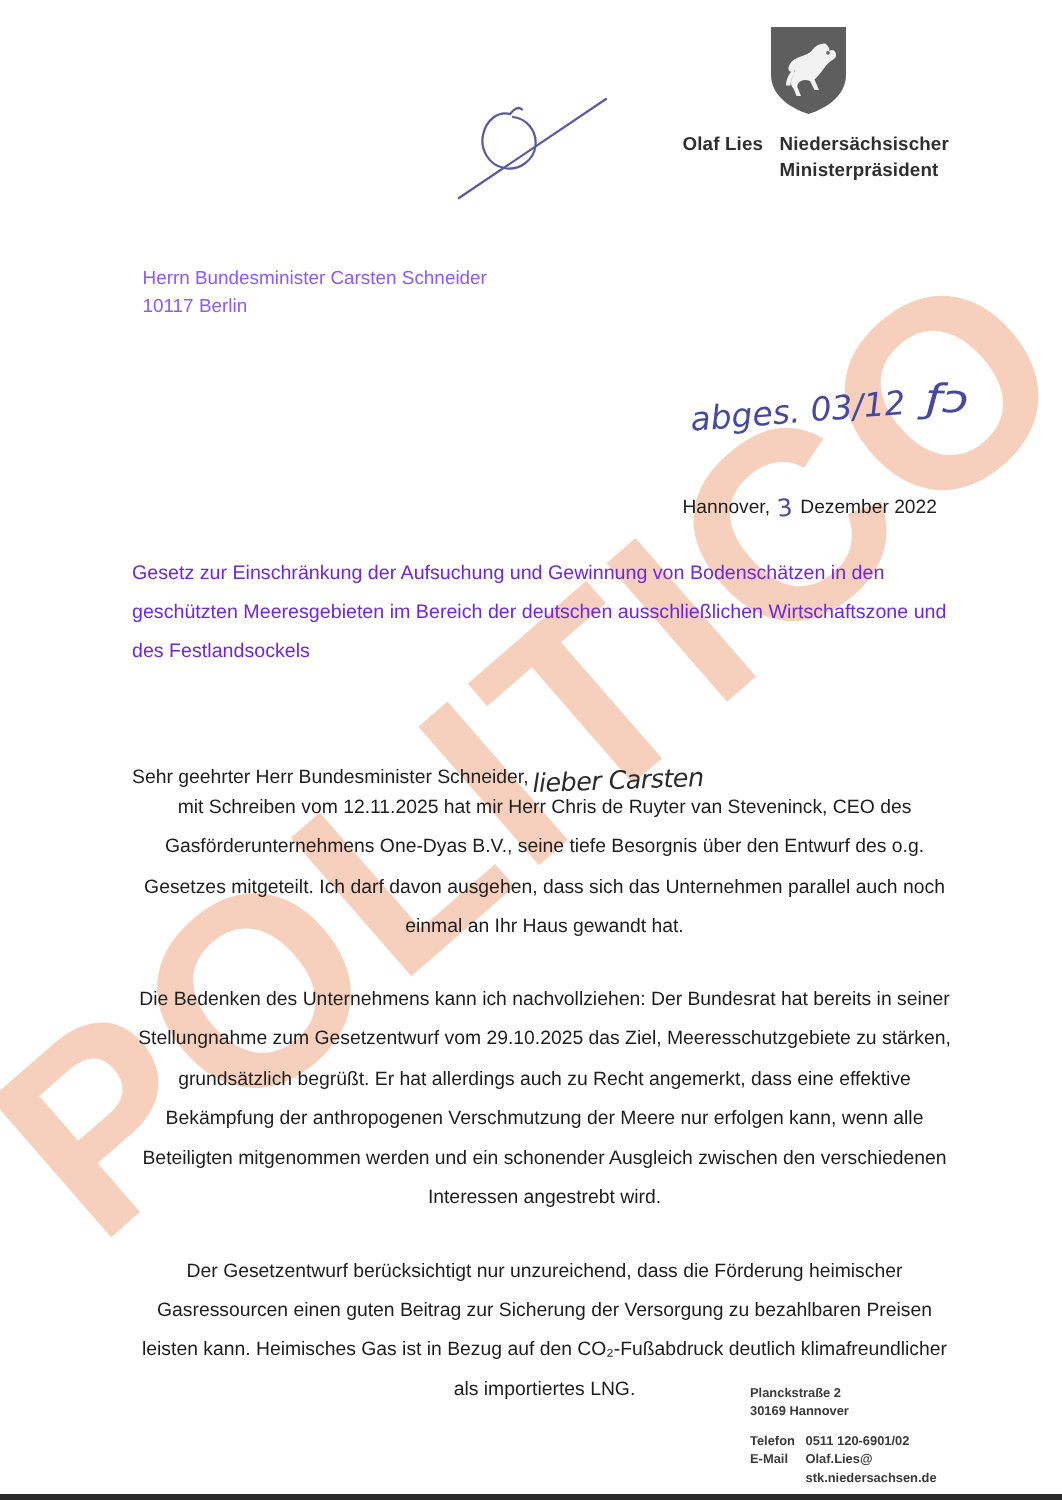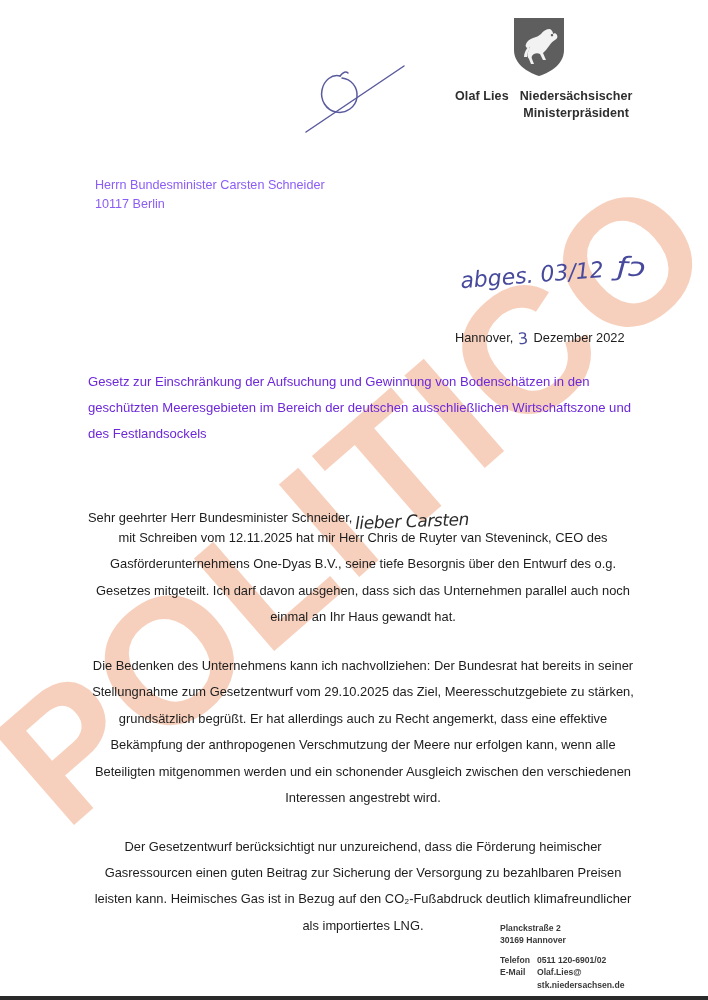--- a/index.html
+++ b/index.html
@@ -53,21 +53,20 @@
     left: 455px;
     top: 88px;
     display: flex;
     gap: 11px;
     z-index: 2;
     font-size: 12.5px;
     font-weight: 700;
     color: #2e2e2e;
     line-height: 1.33;
     letter-spacing: 0.1px;
-    text-align: center;
   }
   #letterhead-name .role { white-space: nowrap; }
 
   
   #paraph {
     position: absolute;
     left: 296px;
     top: 52px;
     width: 116px;
     height: 84px;

